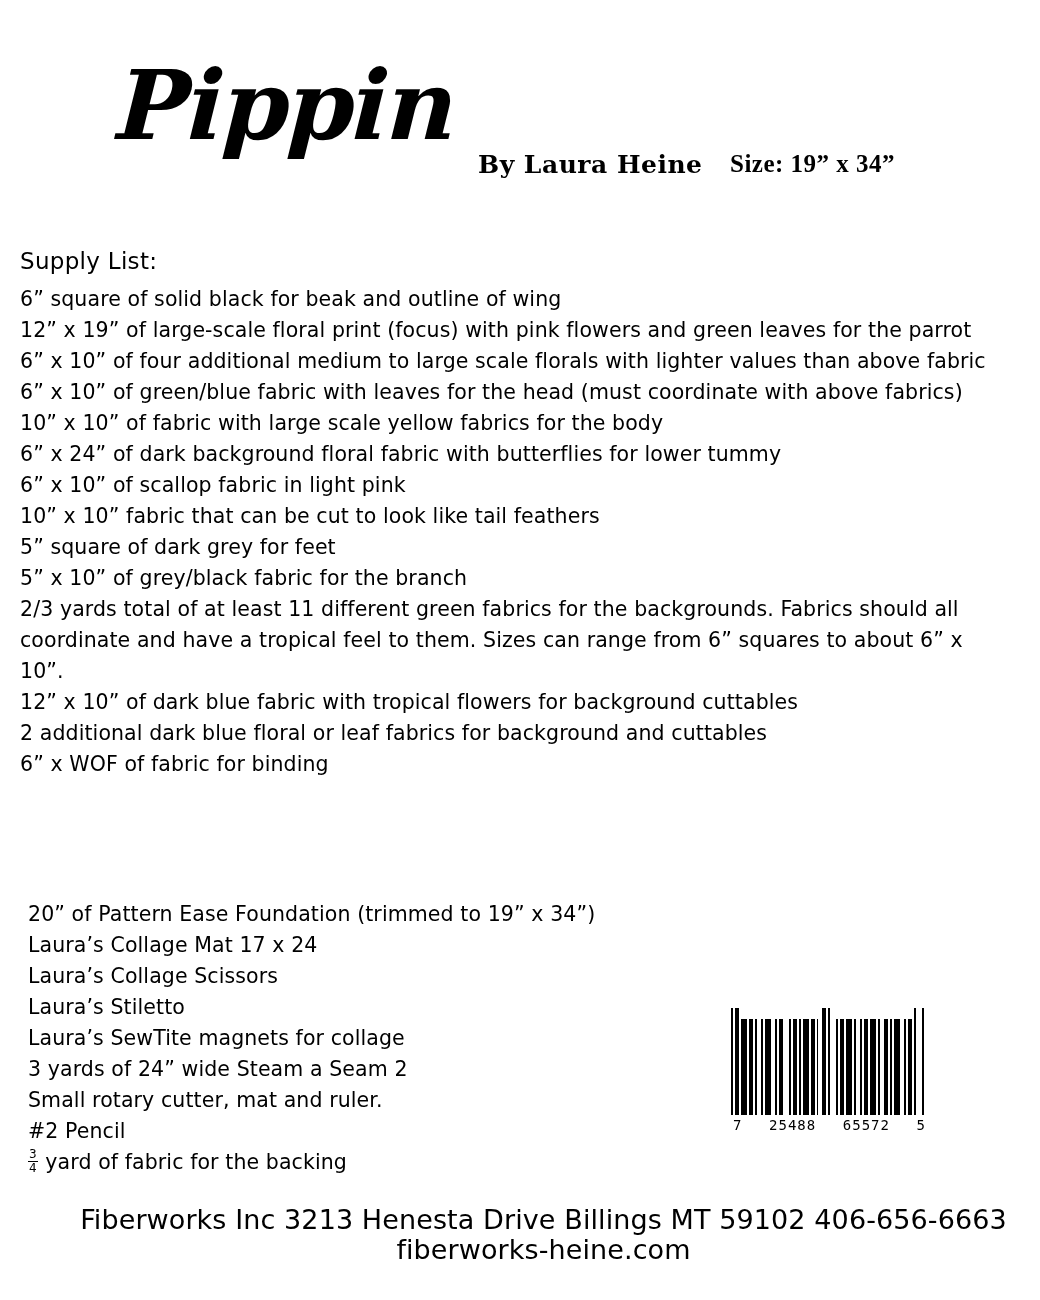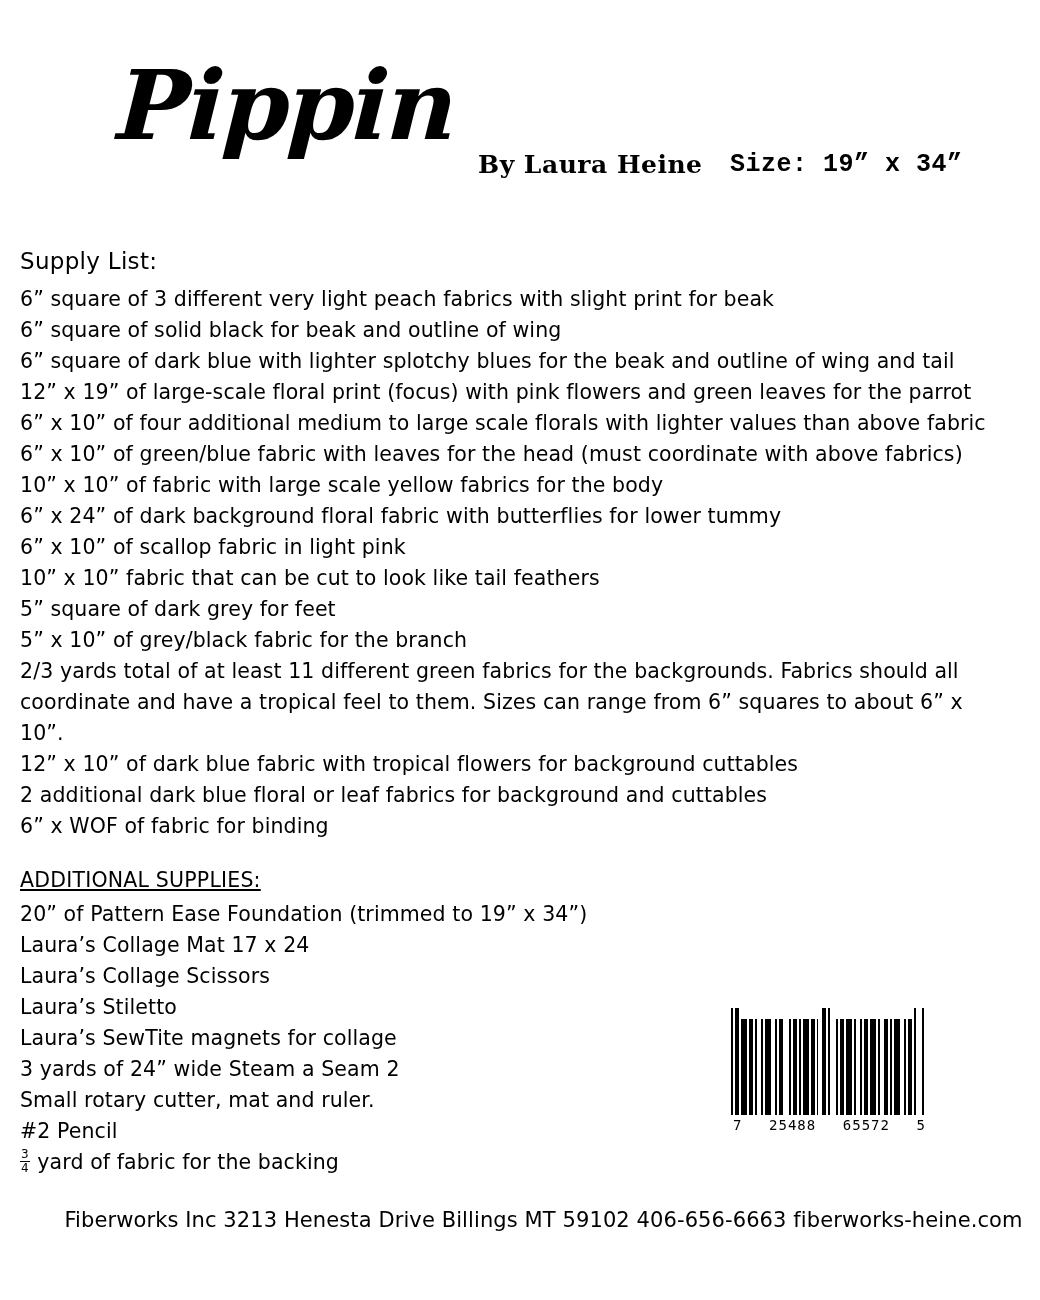--- a/index.html
+++ b/index.html
@@ -46,21 +46,21 @@
     top: 150px;
     font-family: "DejaVu Serif", serif;
     font-size: 25px;
     font-weight: bold;
     letter-spacing: 0.5px;
   }
   .size-label {
     position: absolute;
     left: 730px;
     top: 150px;
-    font-family: Liberation Mono, monospace;
+    font-family: Liberation Serif, serif;
     font-size: 25px;
     font-weight: bold;
     letter-spacing: 0.5px;
   }
 
   
   .supply-heading {
     position: absolute;
     left: 20px;
     top: 248px;
@@ -103,20 +103,21 @@
     top: 899px;
     width: 700px;
     list-style: none;
     margin: 0;
     padding: 0;
   }
   .addl-list li {
     font-size: 20.5px;
     line-height: 31px;
     letter-spacing: 0.1px;
+    margin-left: 8px;
   }
   .frac {
     display: inline-block;
     vertical-align: -0.25em;
     text-align: center;
     font-size: 12px;
     line-height: 1.05;
     margin-right: 1px;
   }
   .frac .num {
@@ -161,59 +162,56 @@
 
   
   .footer {
     position: absolute;
     left: 0;
     top: 1205px;
     width: 1040px;
     text-align: center;
   }
   .footer div {
-    font-size: 21px;
+    font-size: 27px;
     line-height: 30px;
     letter-spacing: 0.1px;
     margin-left: 47px;
   }
 </style>
 </head>
 <body>
 
 <div class="page">
 
   <div class="header">
     <div class="logo-title">Pippin</div>
     <div class="byline">By Laura Heine</div>
     <div class="size-label">Size: 19” x 34”</div>
   </div>
 
   <div class="supply-heading">Supply List:</div>
 
   <ul class="supply-list">
-    <li>6” square of 3 different very light peach fabrics with slight print for beak</li>
     <li>6” square of solid black for beak and outline of wing</li>
-    <li>6” square of dark blue with lighter splotchy blues for the beak and outline of wing and tail</li>
     <li>12” x 19” of large-scale floral print (focus) with pink flowers and green leaves for the parrot</li>
     <li>6” x 10” of four additional medium to large scale florals with lighter values than above fabric</li>
     <li>6” x 10” of green/blue fabric with leaves for the head (must coordinate with above fabrics)</li>
     <li>10” x 10” of fabric with large scale yellow fabrics for the body</li>
     <li>6” x 24” of dark background floral fabric with butterflies for lower tummy</li>
     <li>6” x 10” of scallop fabric in light pink</li>
     <li>10” x 10” fabric that can be cut to look like tail feathers</li>
     <li>5” square of dark grey for feet</li>
     <li>5” x 10” of grey/black fabric for the branch</li>
     <li class="wrap"><span>2/3 yards </span><span class="u">total </span><span>of at least 11 different green fabrics for the backgrounds. Fabrics should all coordinate and have a tropical feel to them. Sizes can range from 6” squares to about 6” x 10”.</span></li>
     <li>12” x 10” of dark blue fabric with tropical flowers for background cuttables</li>
     <li>2 additional dark blue floral or leaf fabrics for background and cuttables</li>
     <li>6” x WOF of fabric for binding</li>
   </ul>
 
-  <div class="addl-heading">ADDITIONAL SUPPLIES:</div>
 
   <ul class="addl-list">
     <li>20” of Pattern Ease Foundation (trimmed to 19” x 34”)</li>
     <li>Laura’s Collage Mat 17 x 24</li>
     <li>Laura’s Collage Scissors</li>
     <li>Laura’s Stiletto</li>
     <li>Laura’s SewTite magnets for collage</li>
     <li>3 yards of 24” wide Steam a Seam 2</li>
     <li>Small rotary cutter, mat and ruler.</li>
     <li>#2 Pencil</li>

